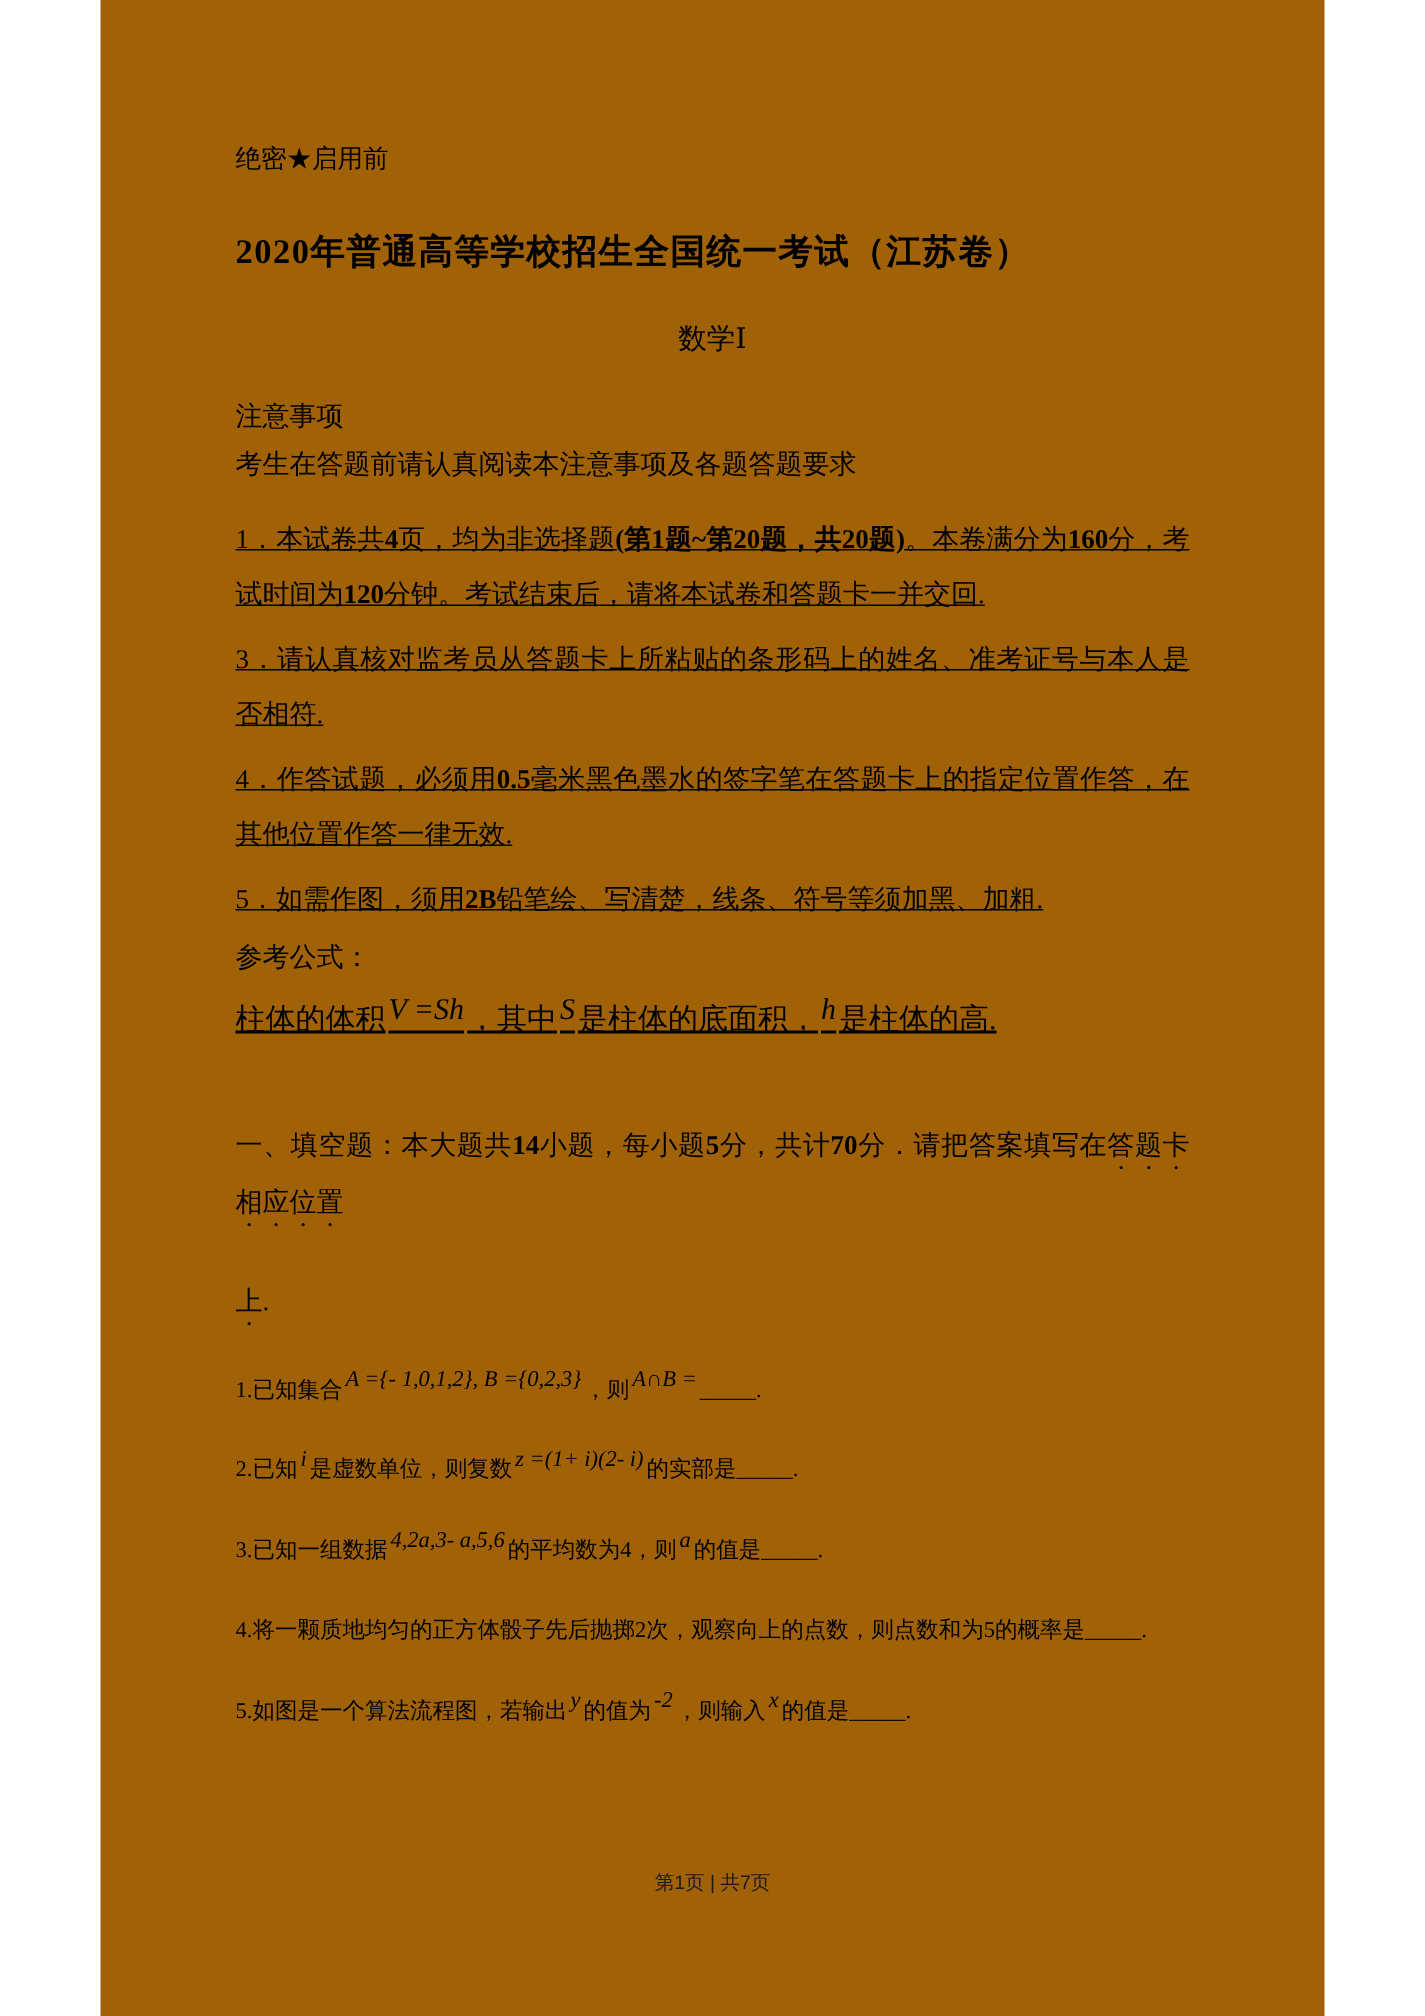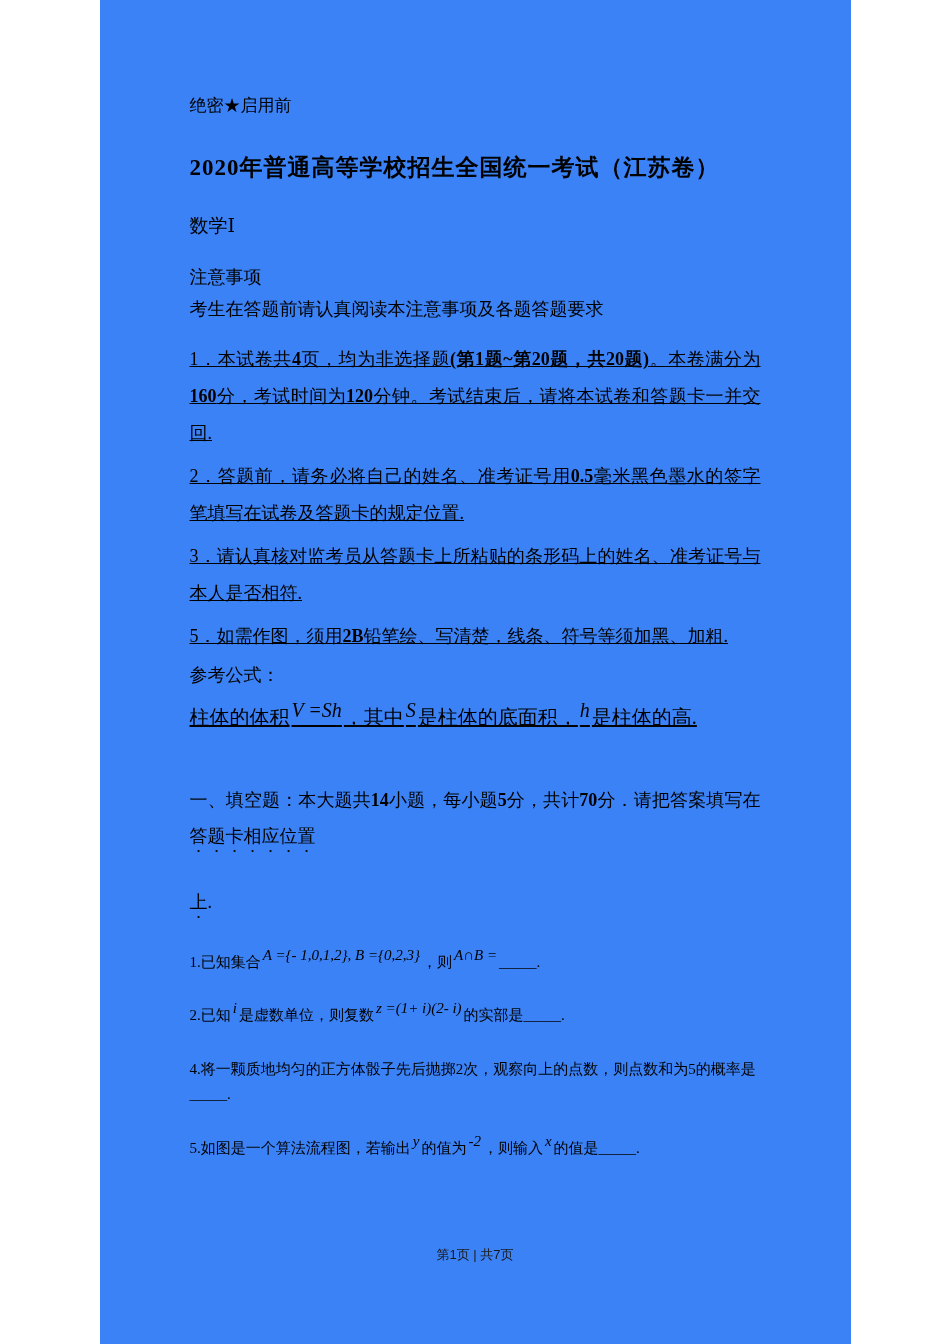--- a/index.html
+++ b/index.html
@@ -2,43 +2,44 @@
 <html><head>
 <meta charset="utf-8">
 <style>
   html, body {
     margin: 0;
     padding: 0;
     background: #ffffff;
   }
   .page {
     position: relative;
-    width: 751px;
+    width: 816px;
     height: 1344px;
     margin: 0 auto;
     box-sizing: border-box;
     padding: 96px 90px 0 90px;
-    background: #3b82f6;
+    background: #a16207;
     color: #000000;
     font-family: "Liberation Serif", "DejaVu Serif", serif;
     overflow: hidden;
   }
   .classification {
     font-size: 17px;
     line-height: 1.2;
   }
   .title {
     margin-top: 36px;
     text-align: left;
     font-size: 23px;
     font-weight: bold;
     letter-spacing: 1px;
   }
   .subtitle {
     margin-top: 30px;
+    text-align: center;
     font-size: 19px;
   }
   .notice-heading {
     margin-top: 26px;
     font-size: 18px;
   }
   .notice-intro {
     margin-top: 8px;
     font-size: 18px;
   }
@@ -111,35 +112,36 @@
   <div class="title">2020年普通高等学校招生全国统一考试（江苏卷）</div>
 
   <div class="subtitle">数学Ⅰ</div>
 
   <div class="notice-heading">注意事项</div>
 
   <div class="notice-intro">考生在答题前请认真阅读本注意事项及各题答题要求</div>
 
   <div class="notice-list">
       <p class="notice-item"><span>1．本试卷共</span><span class="bold">4</span><span>页，均为非选择题</span><span class="bold">(第1题~第20题，共20题)</span><span>。本卷满分为</span><span class="bold">160</span><span>分，考试时间为</span><span class="bold">120</span><span>分钟。考试结束后，请将本试卷和答题卡一并交回.</span></p>
-      <p class="notice-item"><span>2．答题前，请务必将自己的姓名、准考证号用</span><span class="bold">0.5</span><span>毫米黑色墨水的签字笔填写在试卷及答题卡的规定位置.</span></p>
       <p class="notice-item"><span>3．请认真核对监考员从答题卡上所粘贴的条形码上的姓名、准考证号与本人是否相符.</span></p>
+      <p class="notice-item"><span>4．作答试题，必须用</span><span class="bold">0.5</span><span>毫米黑色墨水的签字笔在答题卡上的指定位置作答，在其他位置作答一律无效.</span></p>
       <p class="notice-item"><span>5．如需作图，须用</span><span class="bold">2B</span><span>铅笔绘、写清楚，线条、符号等须加黑、加粗.</span></p>
     </div>
 
   <div class="ref-heading">参考公式：</div>
 
   <div class="formula-line"><span>柱体的体积</span><span class="math">V =Sh</span><span>，其中</span><span class="math">S</span><span>是柱体的底面积，</span><span class="math">h</span><span>是柱体的高.</span></div>
 
   <div class="section-heading"><span>一、填空题：本大题共</span><span class="bold">14</span><span>小题，每小题</span><span class="bold">5</span><span>分，共计</span><span class="bold">70</span><span>分．请把答案填写在</span><span class="emph">答题卡相应位置</span></div>
 
   <div class="section-heading-line2"><span class="emph">上</span><span>.</span></div>
 
   <div class="question-list">
       <p class="question-item"><span>1.已知集合</span><span class="math">A ={- 1,0,1,2}, B ={0,2,3}</span><span>，则</span><span class="math">A∩B =</span><span>_____.</span></p>
       <p class="question-item"><span>2.已知</span><span class="math">i</span><span>是虚数单位，则复数</span><span class="math">z =(1+ i)(2- i)</span><span>的实部是_____.</span></p>
+      <p class="question-item"><span>3.已知一组数据</span><span class="math">4,2a,3- a,5,6</span><span>的平均数为4，则</span><span class="math">a</span><span>的值是_____.</span></p>
       <p class="question-item"><span>4.将一颗质地均匀的正方体骰子先后抛掷2次，观察向上的点数，则点数和为5的概率是_____.</span></p>
       <p class="question-item"><span>5.如图是一个算法流程图，若输出</span><span class="math">y</span><span>的值为</span><span class="math">-2</span><span>，则输入</span><span class="math">x</span><span>的值是_____.</span></p>
     </div>
 
   <div class="footer">第1页 | 共7页</div>
 
 </div>
 
 </body></html>

